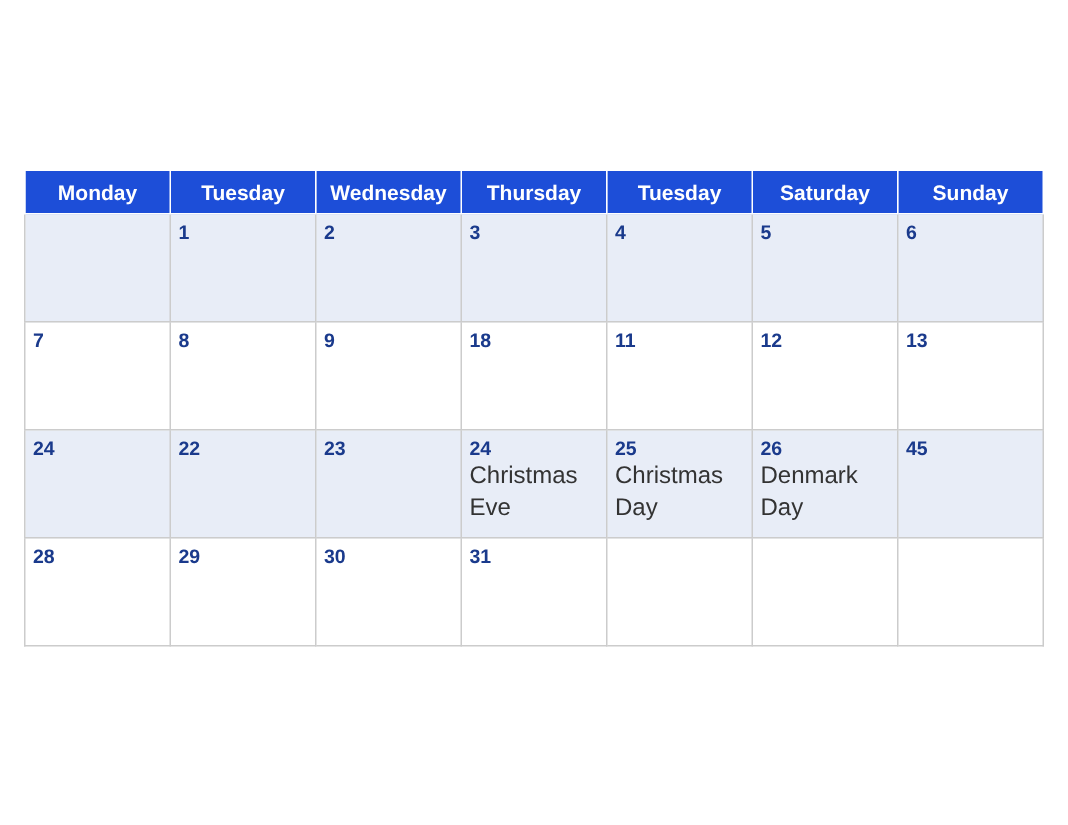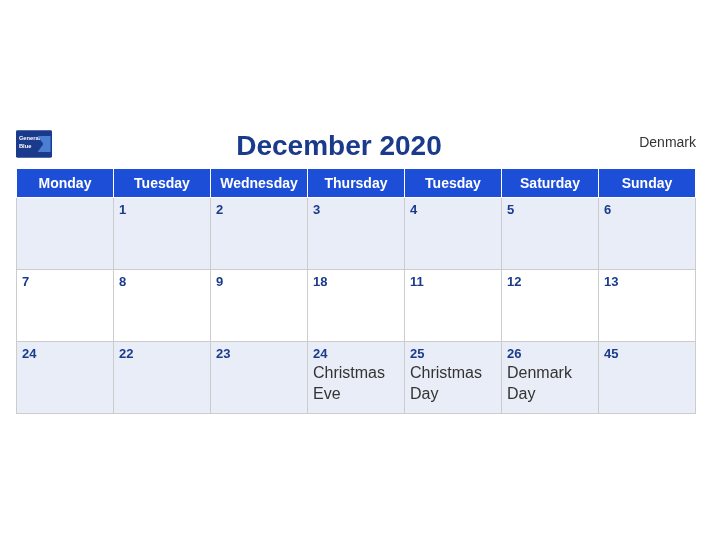--- a/index.html
+++ b/index.html
@@ -84,32 +84,20 @@
       font-size: 16px;
       color: #333;
       display: block;
       line-height: 1.3;
     }
   </style>
 </head>
 <body>
 
 <div class="calendar-wrapper">
-  <div class="calendar-header">
-    <div class="logo-area">
-      <svg class="logo-icon" viewBox="0 0 50 38">
-        <rect x="0" y="0" width="50" height="38" fill="#1a3a8c" rx="2"></rect>
-        <text x="4" y="14" font-size="8" fill="white" font-family="Arial" font-weight="bold">General</text>
-        <text x="4" y="25" font-size="8" fill="white" font-family="Arial" font-weight="bold">Blue</text>
-        <polygon points="30,8 48,8 48,30 30,30 38,19" fill="#4a7fd4"></polygon>
-      </svg>
-    </div>
-    <div class="calendar-title">December 2020</div>
-    <div class="country-label">Denmark</div>
-  </div>
 
   <table class="calendar-table">
     <thead>
       <tr>
         <th>Monday</th>
         <th>Tuesday</th>
         <th>Wednesday</th>
         <th>Thursday</th>
         <th>Tuesday</th>
         <th>Saturday</th>
@@ -180,15 +168,32 @@
             <span class="holiday-name">Christmas Day</span>
           </td>
           <td>
             <span class="day-number">26</span>
             <span class="holiday-name">Denmark Day</span>
           </td>
           <td>
             <span class="day-number">45</span>
           </td>
         </tr>
+        <tr>
+          <td>
+            <span class="day-number">28</span>
+          </td>
+          <td>
+            <span class="day-number">29</span>
+          </td>
+          <td>
+            <span class="day-number">30</span>
+          </td>
+          <td>
+            <span class="day-number">31</span>
+          </td>
+          <td></td>
+          <td></td>
+          <td></td>
+        </tr>
       </tbody>
   </table>
 </div>
 
 </body></html>

